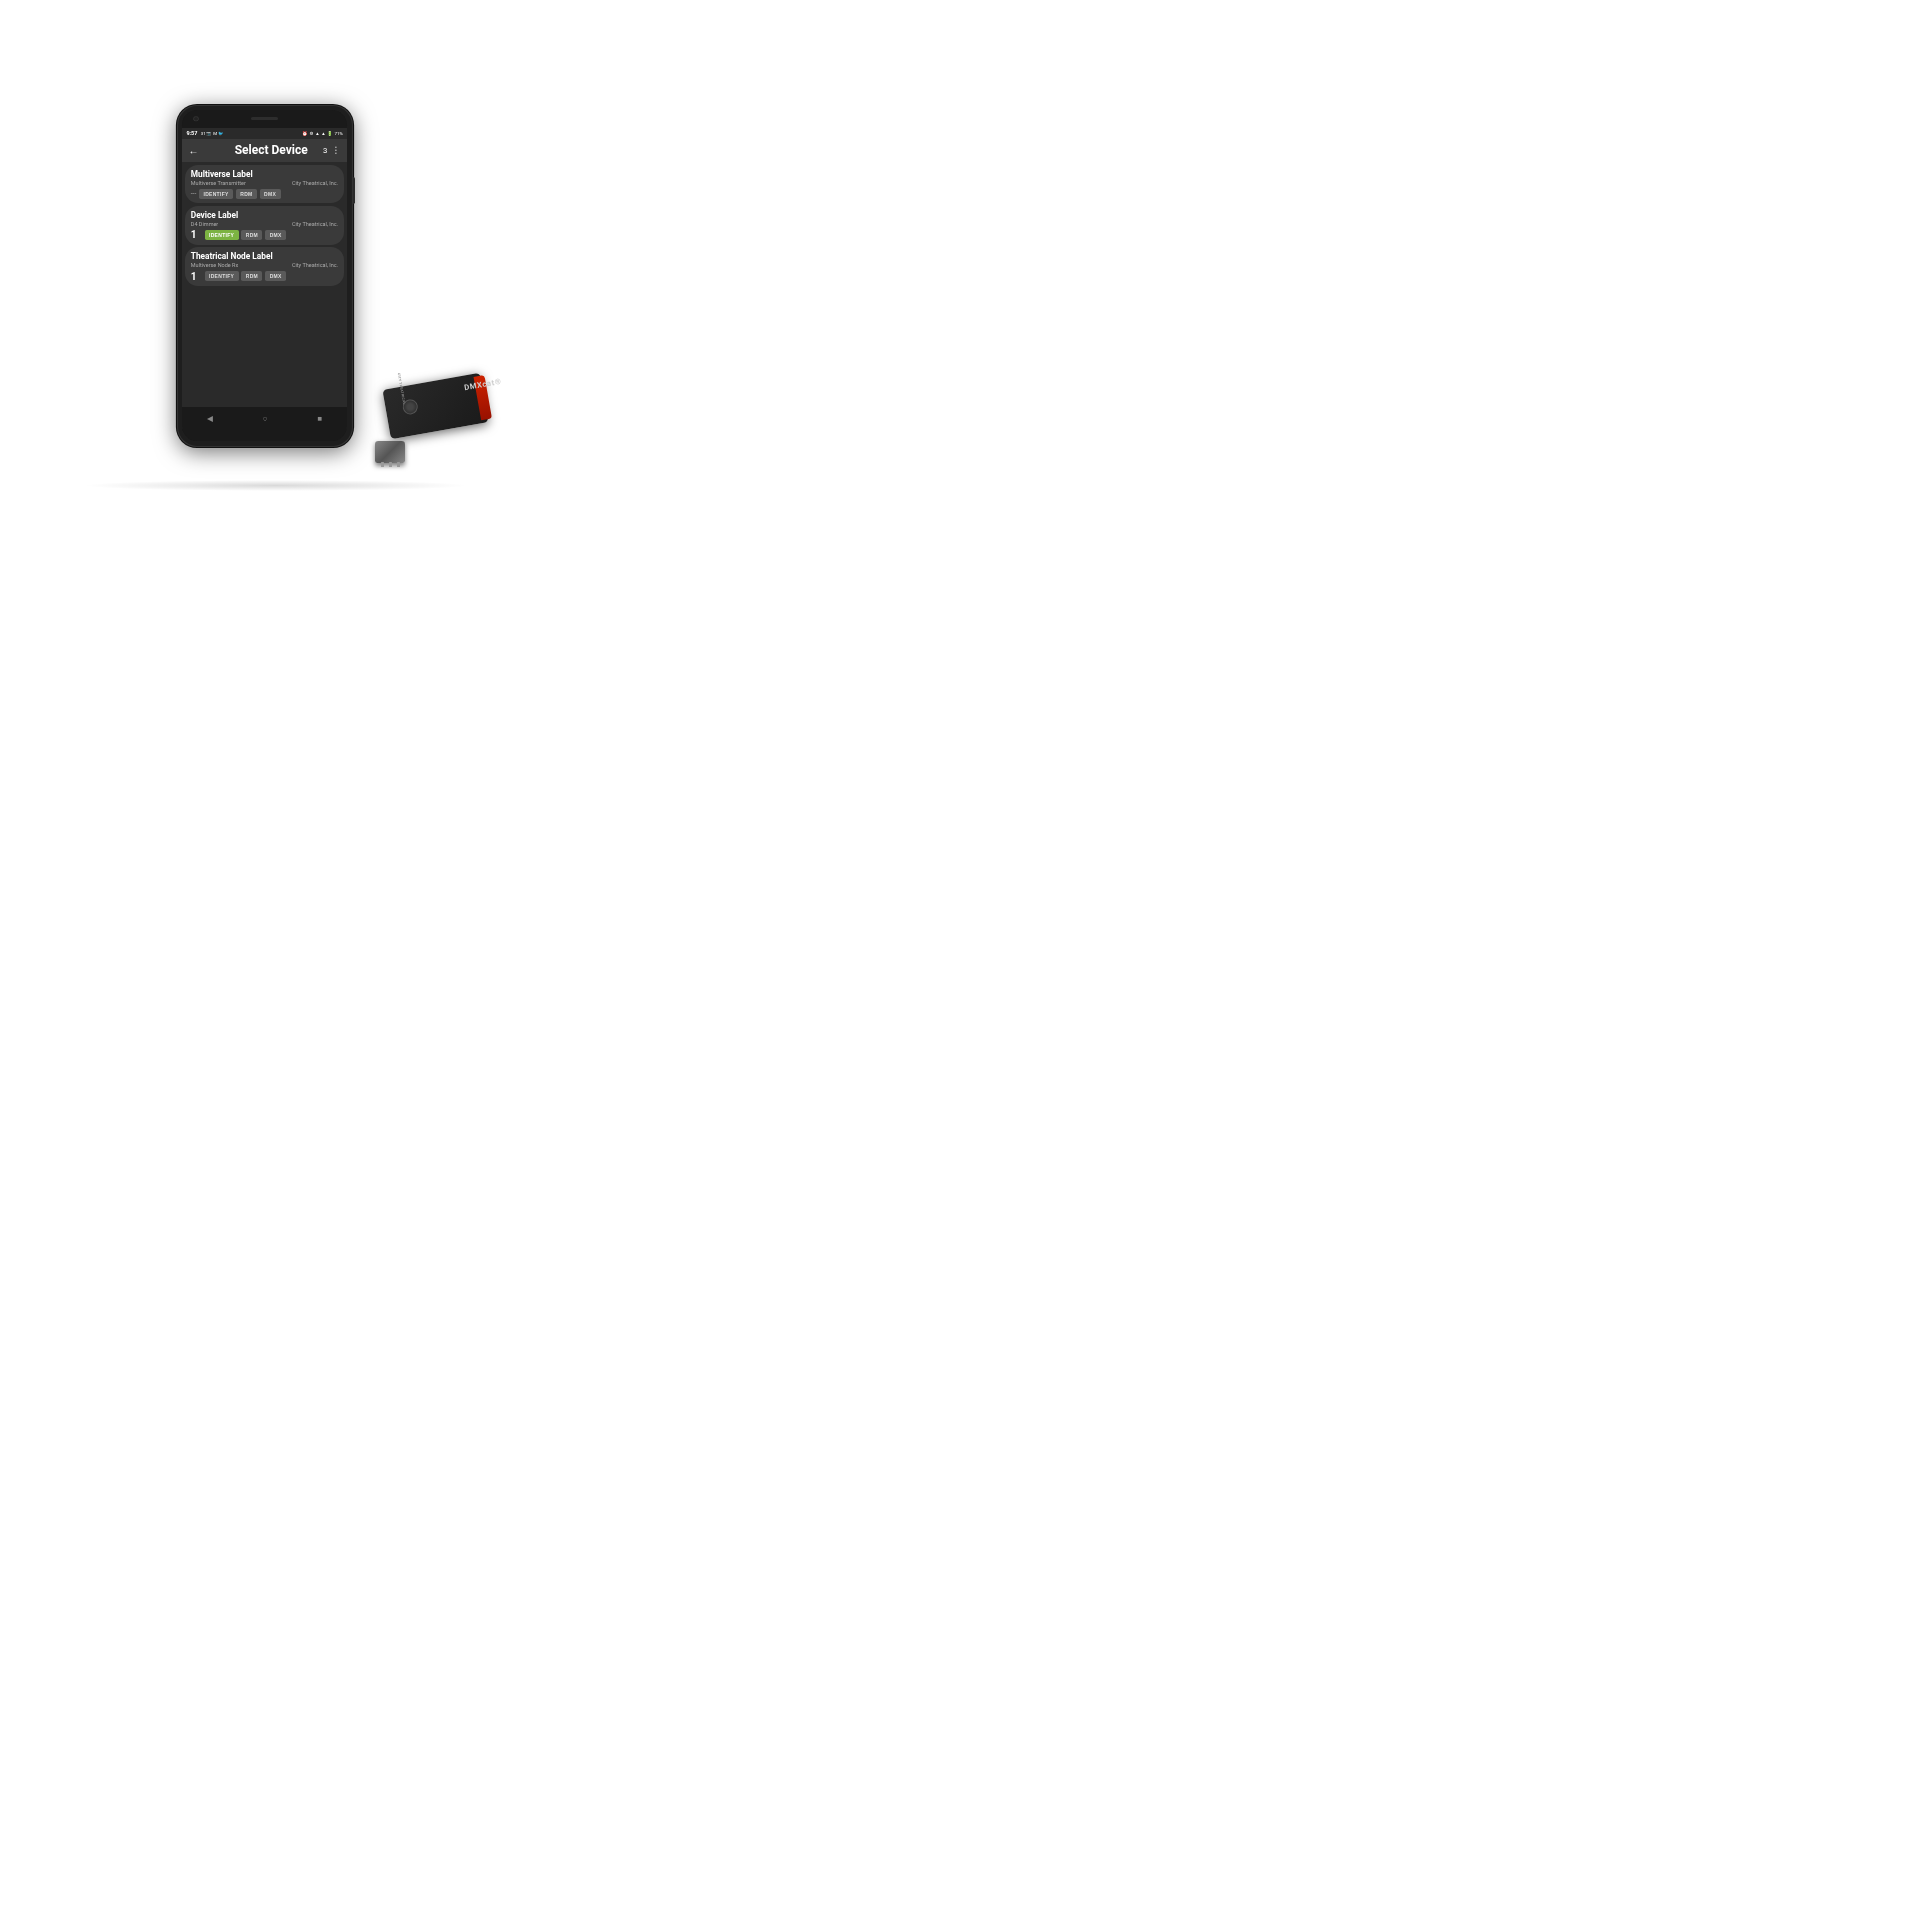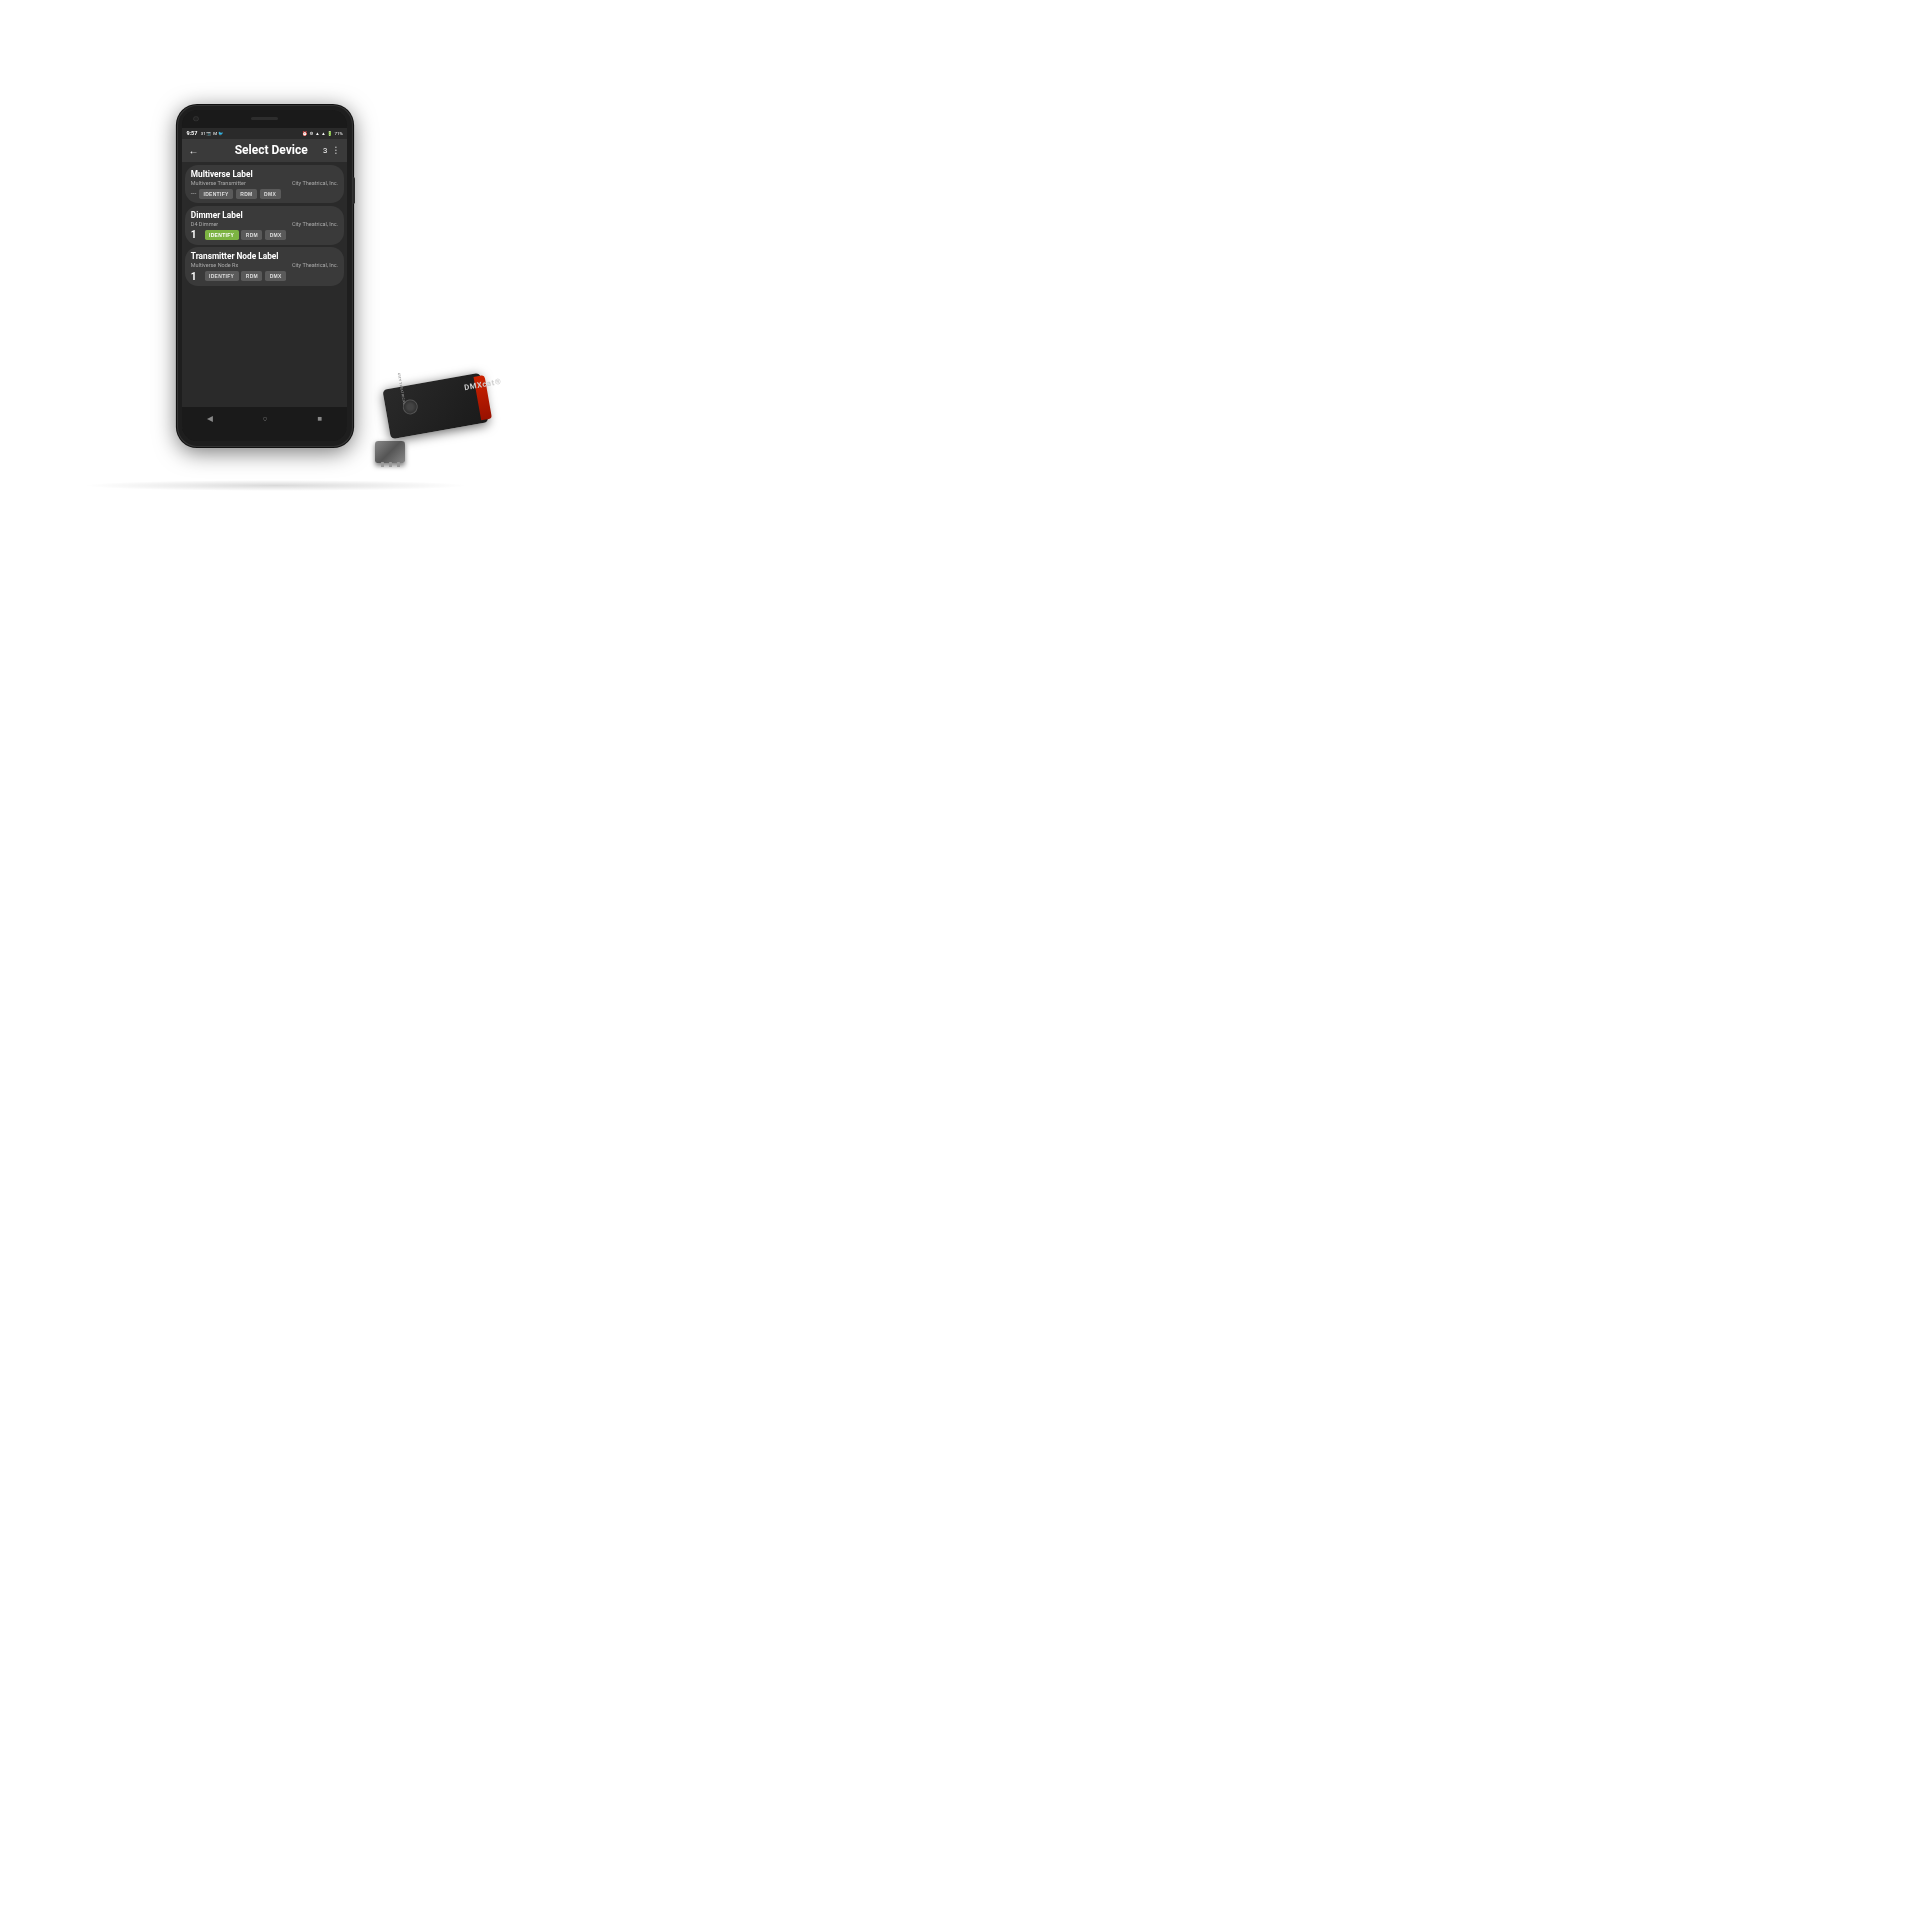--- a/index.html
+++ b/index.html
@@ -439,35 +439,35 @@
             </div>
             <div class="device-actions">
               <span class="device-dashes">---</span>
               <button class="btn btn-gray">IDENTIFY</button>
               <button class="btn btn-gray">RDM</button>
               <button class="btn btn-gray">DMX</button>
             </div>
           </div>
 
           <div class="device-card">
-            <div class="device-name">Dimmer Label</div>
+            <div class="device-name">Device Label</div>
             <div class="device-row">
               <span class="device-type">D4 Dimmer</span>
               <span class="device-company">City Theatrical, Inc.</span>
             </div>
             <div class="device-actions">
               <span class="device-number">1</span>
               <button class="btn btn-green">IDENTIFY</button>
               <button class="btn btn-gray">RDM</button>
               <button class="btn btn-gray">DMX</button>
             </div>
           </div>
 
           <div class="device-card">
-            <div class="device-name">Transmitter Node Label</div>
+            <div class="device-name">Theatrical Node Label</div>
             <div class="device-row">
               <span class="device-type">Multiverse Node Rx</span>
               <span class="device-company">City Theatrical, Inc.</span>
             </div>
             <div class="device-actions">
               <span class="device-number">1</span>
               <button class="btn btn-gray">IDENTIFY</button>
               <button class="btn btn-gray">RDM</button>
               <button class="btn btn-gray">DMX</button>
             </div>

